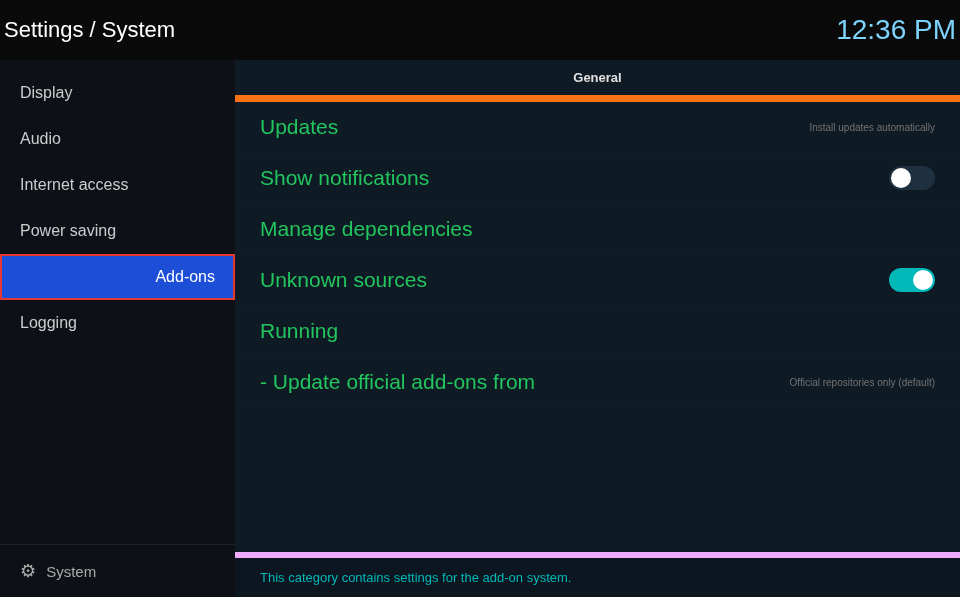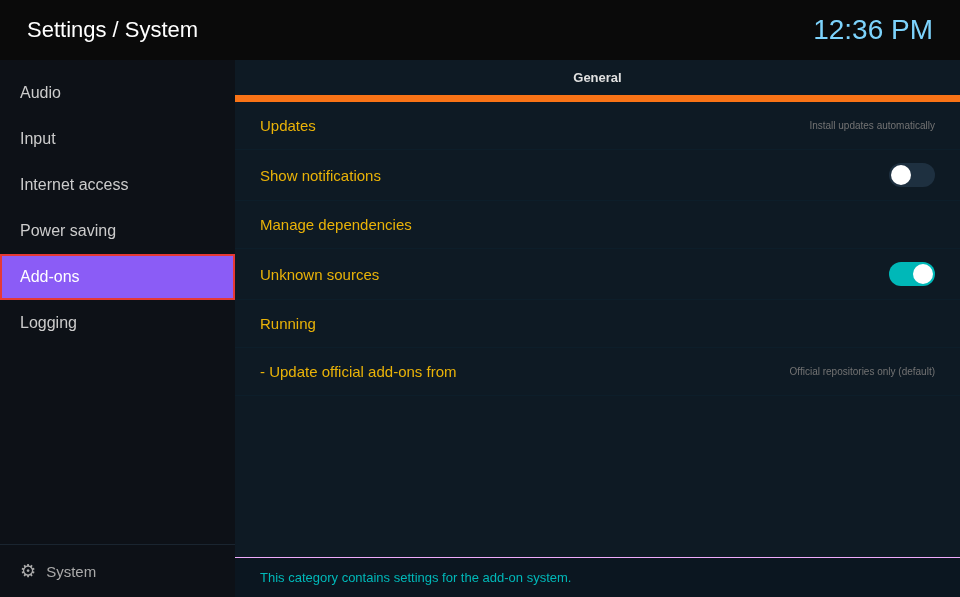--- a/index.html
+++ b/index.html
@@ -13,21 +13,21 @@
       overflow: hidden;
       display: flex;
       flex-direction: column;
     }
 
     
     .header {
       display: flex;
       justify-content: space-between;
       align-items: center;
-      padding: 10px 27px;
+      padding: 10px 4px;
       background: #0a0a0a;
       height: 60px;
     }
 
     .header-title {
       font-size: 22px;
       font-weight: 300;
       color: #fff;
     }
 
@@ -55,24 +55,25 @@
 
     .sidebar-item {
       padding: 14px 20px;
       font-size: 16px;
       color: #ccc;
       cursor: pointer;
       position: relative;
     }
 
     .sidebar-item.active {
-      background: #8b5cf6;
+      background: #1d4ed8;
       color: #fff;
       outline: 2px solid #e53935;
       outline-offset: -2px;
+      text-align: right;
     }
 
     .sidebar-footer {
       margin-top: auto;
       padding: 15px 20px;
       display: flex;
       align-items: center;
       gap: 10px;
       color: #aaa;
       font-size: 15px;
@@ -108,22 +109,22 @@
     .setting-row {
       display: flex;
       align-items: center;
       justify-content: space-between;
       padding: 13px 25px;
       border-bottom: 1px solid #0d1e2a;
       min-height: 48px;
     }
 
     .setting-label {
-      font-size: 15px;
-      color: #eab308;
+      font-size: 21px;
+      color: #22c55e;
     }
 
     .setting-value {
       font-size: 10px;
       color: #737373;
     }
 
     
     .toggle {
       width: 46px;
@@ -157,38 +158,38 @@
 
     .toggle.on .toggle-knob {
       left: 24px;
     }
 
     
     .content-footer {
       padding: 12px 25px;
       font-size: 13px;
       color: #00b8b8;
-      border-top: 1px solid #f0abfc;
+      border-top: 6px solid #f0abfc;
       background: #0b1620;
     }
   </style>
 </head>
 <body>
 
 <div class="header">
   <span class="header-title">Settings / System</span>
   <span class="header-time">12:36 PM</span>
 </div>
 
 <div class="main">
 
   <nav class="sidebar">
     <div id="sidebar-items">
+        <div class="sidebar-item">Display</div>
         <div class="sidebar-item">Audio</div>
-        <div class="sidebar-item">Input</div>
         <div class="sidebar-item">Internet access</div>
         <div class="sidebar-item">Power saving</div>
         <div class="sidebar-item active">Add-ons</div>
         <div class="sidebar-item">Logging</div>
       </div>
     <div class="sidebar-footer">
       <span class="gear-icon">⚙</span>
       <span>System</span>
     </div>
   </nav>

